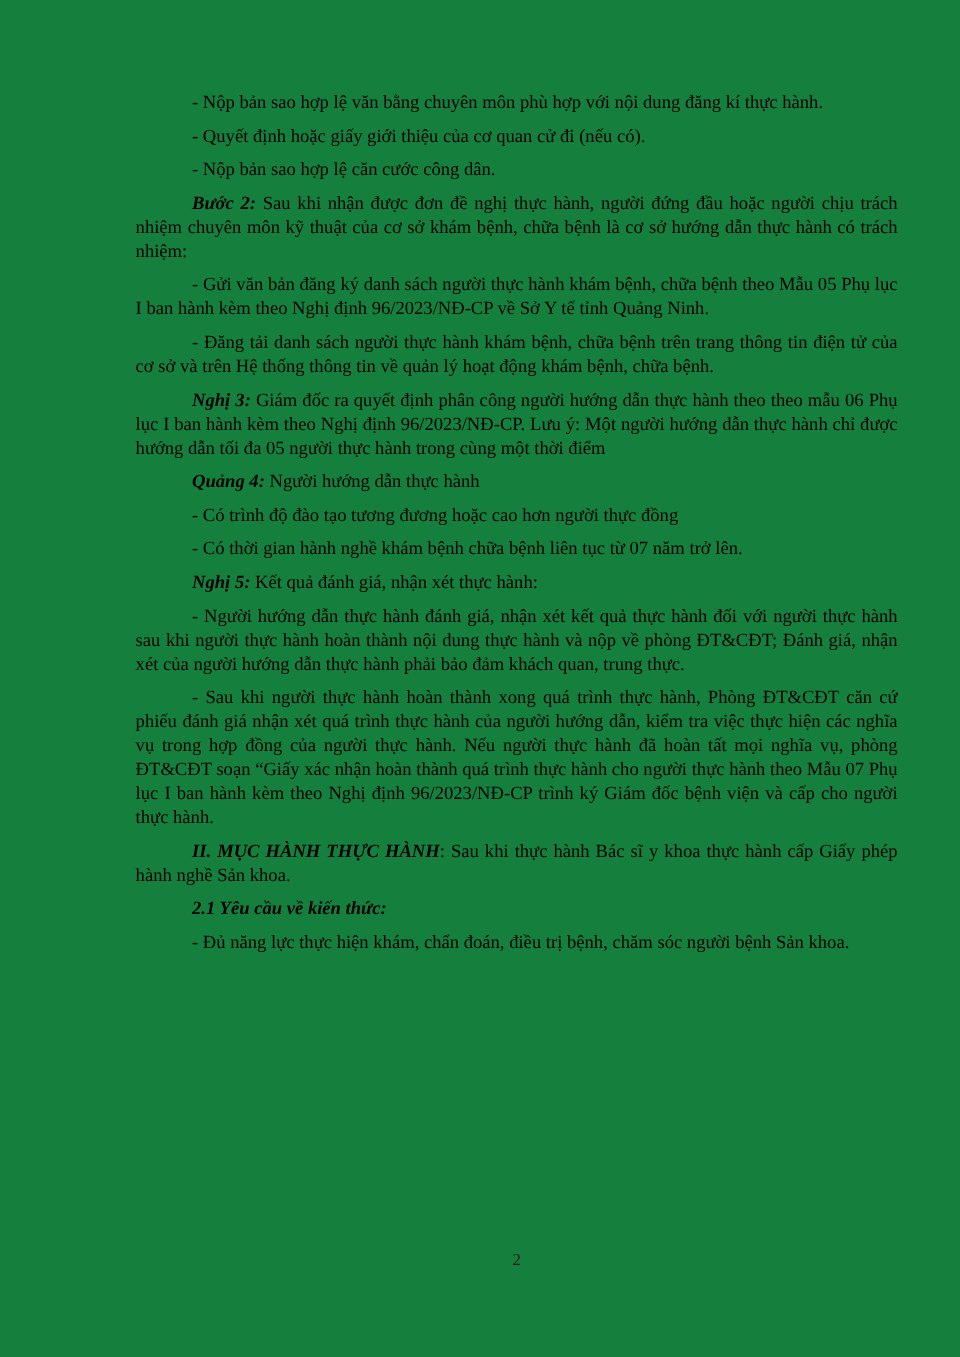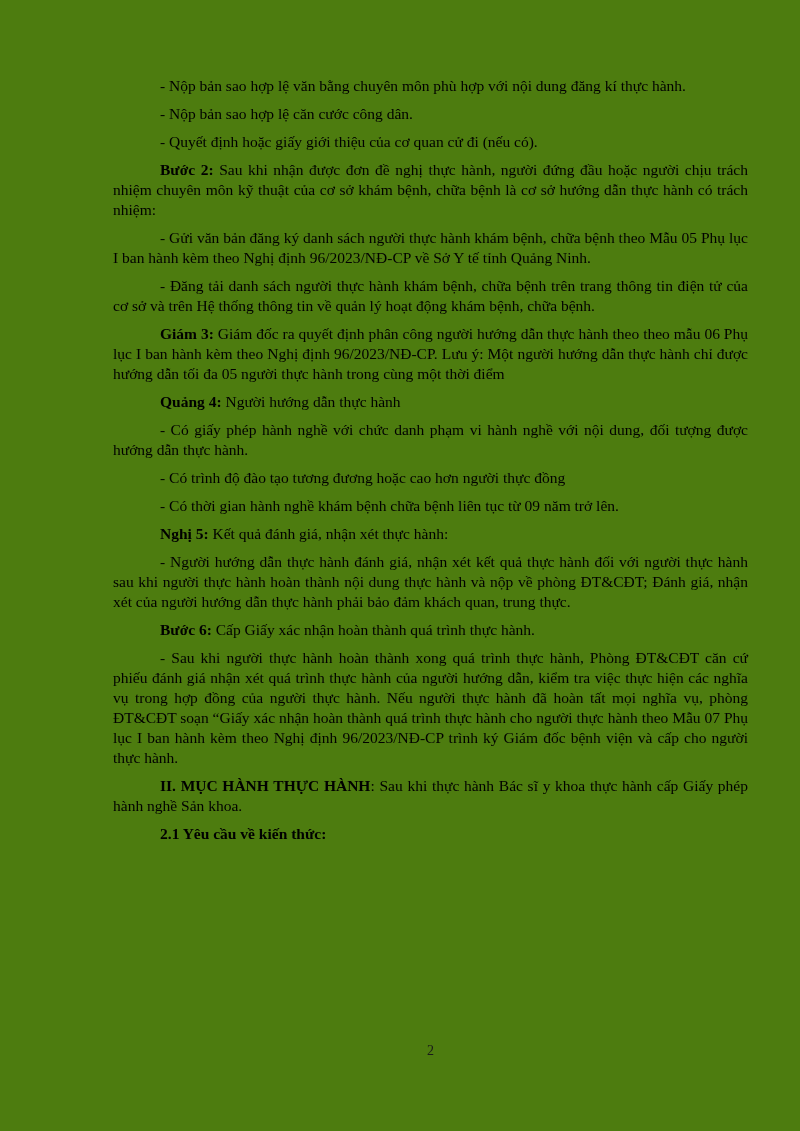--- a/index.html
+++ b/index.html
@@ -6,21 +6,21 @@
   html, body {
     margin: 0;
     padding: 0;
     background: #ffffff;
   }
   .page {
     position: relative;
     width: 800px;
     height: 1131px;
     margin: 0 auto;
-    background: #4d7c0f;
+    background: #15803d;
     color: #000000;
     font-family: "Liberation Serif", "DejaVu Serif", serif;
     overflow: hidden;
     box-sizing: border-box;
   }
   .content {
     position: absolute;
     top: 76px;
     left: 113px;
     width: 635px;
@@ -28,51 +28,51 @@
   .para {
     margin: 0 0 8px 0;
     font-size: 15.5px;
     line-height: 20px;
     text-align: justify;
     text-indent: 47px;
     color: #000000;
   }
   .para .bold {
     font-weight: bold;
+    font-style: italic;
   }
   .footer {
     position: absolute;
     top: 1042px;
     left: 113px;
     width: 635px;
     text-align: center;
     font-size: 14px;
     line-height: 18px;
     color: #1a1a1a;
   }
 </style>
 </head>
 <body>
 
 <div class="page">
   <div class="content">
       <p class="para"><span>- Nộp bản sao hợp lệ văn bằng chuyên môn phù hợp với nội dung đăng kí thực hành.</span></p>
+      <p class="para"><span>- Quyết định hoặc giấy giới thiệu của cơ quan cử đi (nếu có).</span></p>
       <p class="para"><span>- Nộp bản sao hợp lệ căn cước công dân.</span></p>
-      <p class="para"><span>- Quyết định hoặc giấy giới thiệu của cơ quan cử đi (nếu có).</span></p>
       <p class="para"><span class="bold">Bước 2:</span><span> Sau khi nhận được đơn đề nghị thực hành, người đứng đầu hoặc người chịu trách nhiệm chuyên môn kỹ thuật của cơ sở khám bệnh, chữa bệnh là cơ sở hướng dẫn thực hành có trách nhiệm:</span></p>
       <p class="para"><span>- Gửi văn bản đăng ký danh sách người thực hành khám bệnh, chữa bệnh theo Mẫu 05 Phụ lục I ban hành kèm theo Nghị định 96/2023/NĐ-CP về Sở Y tế tỉnh Quảng Ninh.</span></p>
       <p class="para"><span>- Đăng tải danh sách người thực hành khám bệnh, chữa bệnh trên trang thông tin điện tử của cơ sở và trên Hệ thống thông tin về quản lý hoạt động khám bệnh, chữa bệnh.</span></p>
-      <p class="para"><span class="bold">Giám 3:</span><span> Giám đốc ra quyết định phân công người hướng dẫn thực hành theo theo mẫu 06 Phụ lục I ban hành kèm theo Nghị định 96/2023/NĐ-CP. Lưu ý: Một người hướng dẫn thực hành chỉ được hướng dẫn tối đa 05 người thực hành trong cùng một thời điểm</span></p>
+      <p class="para"><span class="bold">Nghị 3:</span><span> Giám đốc ra quyết định phân công người hướng dẫn thực hành theo theo mẫu 06 Phụ lục I ban hành kèm theo Nghị định 96/2023/NĐ-CP. Lưu ý: Một người hướng dẫn thực hành chỉ được hướng dẫn tối đa 05 người thực hành trong cùng một thời điểm</span></p>
       <p class="para"><span class="bold">Quảng 4:</span><span> Người hướng dẫn thực hành</span></p>
-      <p class="para"><span>- Có giấy phép hành nghề với chức danh phạm vi hành nghề với nội dung, đối tượng được hướng dẫn thực hành.</span></p>
       <p class="para"><span>- Có trình độ đào tạo tương đương hoặc cao hơn người thực đồng</span></p>
-      <p class="para"><span>- Có thời gian hành nghề khám bệnh chữa bệnh liên tục từ 09 năm trở lên.</span></p>
+      <p class="para"><span>- Có thời gian hành nghề khám bệnh chữa bệnh liên tục từ 07 năm trở lên.</span></p>
       <p class="para"><span class="bold">Nghị 5:</span><span> Kết quả đánh giá, nhận xét thực hành:</span></p>
       <p class="para"><span>- Người hướng dẫn thực hành đánh giá, nhận xét kết quả thực hành đối với người thực hành sau khi người thực hành hoàn thành nội dung thực hành và nộp về phòng ĐT&amp;CĐT; Đánh giá, nhận xét của người hướng dẫn thực hành phải bảo đảm khách quan, trung thực.</span></p>
-      <p class="para"><span class="bold">Bước 6:</span><span> Cấp Giấy xác nhận hoàn thành quá trình thực hành.</span></p>
       <p class="para"><span>- Sau khi người thực hành hoàn thành xong quá trình thực hành, Phòng ĐT&amp;CĐT căn cứ phiếu đánh giá nhận xét quá trình thực hành của người hướng dẫn, kiểm tra việc thực hiện các nghĩa vụ trong hợp đồng của người thực hành. Nếu người thực hành đã hoàn tất mọi nghĩa vụ, phòng ĐT&amp;CĐT soạn “Giấy xác nhận hoàn thành quá trình thực hành cho người thực hành theo Mẫu 07 Phụ lục I ban hành kèm theo Nghị định 96/2023/NĐ-CP trình ký Giám đốc bệnh viện và cấp cho người thực hành.</span></p>
       <p class="para"><span class="bold">II. MỤC HÀNH THỰC HÀNH</span><span>: Sau khi thực hành Bác sĩ y khoa thực hành cấp Giấy phép hành nghề Sản khoa.</span></p>
       <p class="para"><span class="bold">2.1 Yêu cầu về kiến thức:</span></p>
+      <p class="para"><span>- Đủ năng lực thực hiện khám, chẩn đoán, điều trị bệnh, chăm sóc người bệnh Sản khoa.</span></p>
     </div>
   <div class="footer">
     <span>2</span>
   </div>
 </div>
 
 </body></html>

